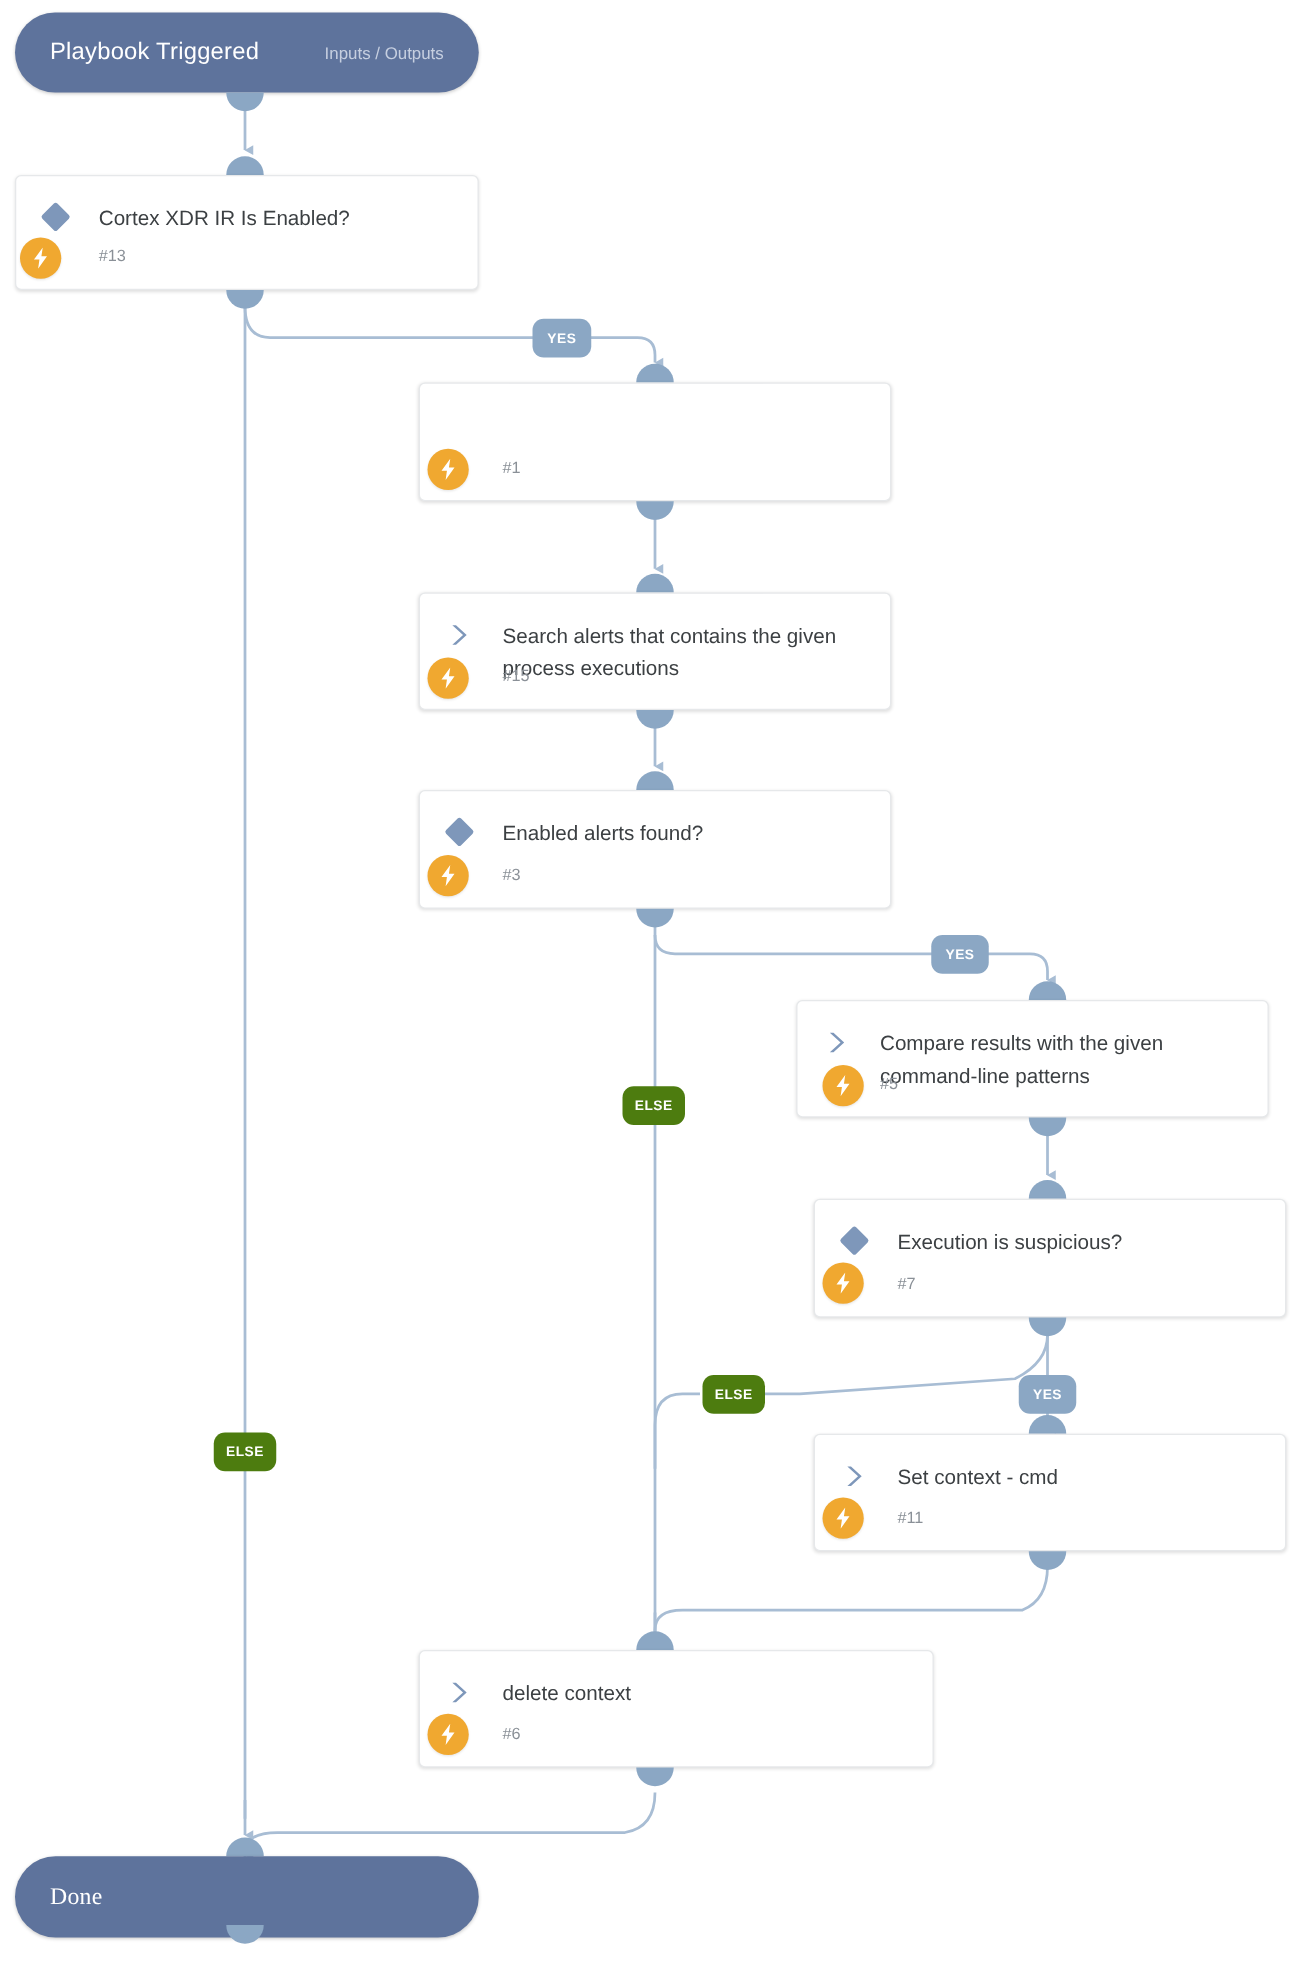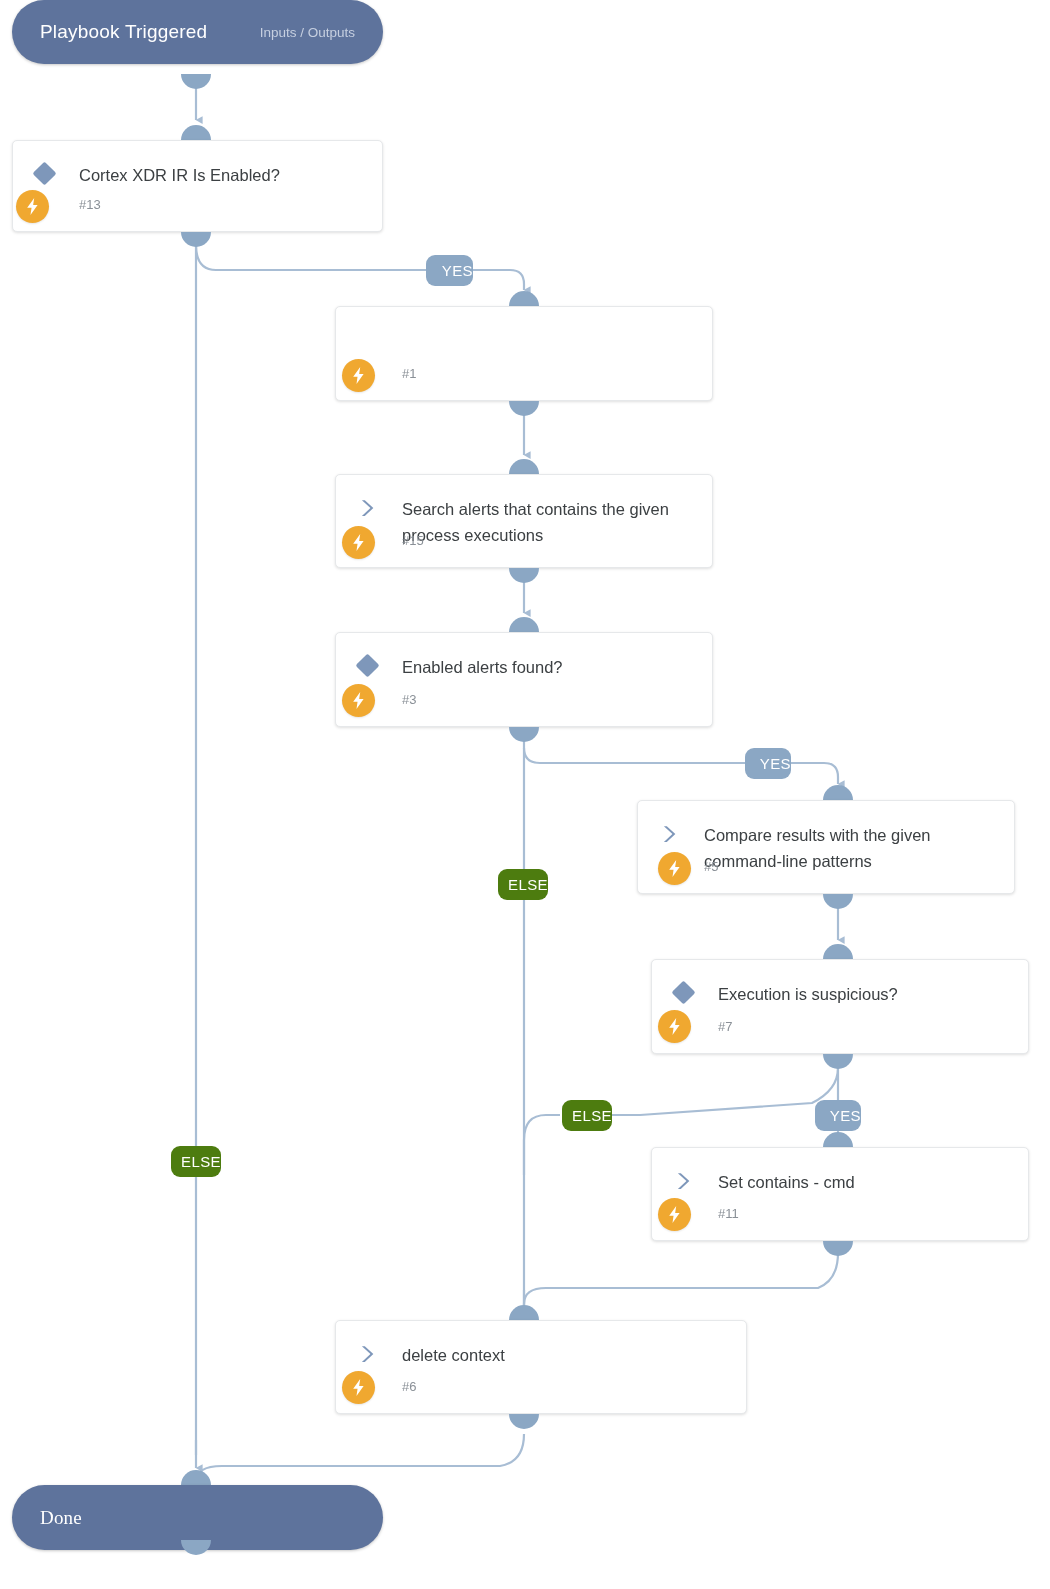--- a/index.html
+++ b/index.html
@@ -73,24 +73,25 @@
   }
 
   
   .dot{position:absolute;width:30px;height:15px;background:#8ba7c4;}
   .dot.bottom{border-radius:0 0 15px 15px;}
   .dot.top{border-radius:15px 15px 0 0;}
 
   
   .badge{
     position:absolute;
-    display:flex;align-items:center;justify-content:flex-end;
+    display:flex;align-items:center;justify-content:center;
     border-radius:9px;
-    font-size:15px;letter-spacing:.4px;
+    font-size:11px;letter-spacing:.4px;
     color:#ffffff;
+    font-weight:bold;
   }
   .badge.yes{background:#8ba7c4;}
   .badge.els{background:#4d7c0f;}
 </style>
 </head>
 <body>
 
 <div id="canvas">
 
   <svg class="edges" viewBox="0 0 1050 1589">
@@ -124,21 +125,21 @@
 
       <path d="M838,1068 Q838,1090 812,1103 L640,1115 L612,1115"></path>
       <path d="M560,1115 L546,1115 Q524,1115 524,1140 L524,1175"></path>
 
       <path d="M838,1253 Q838,1280 818,1288 L546,1288 Q524,1288 524,1304 L524,1316"></path>
 
       <path d="M524,1434 Q524,1462 500,1466 L222,1466 Q196,1466 196,1482 L196,1486" marker-end="url(#arw)"></path>
     </g>
   </svg>
 
-  <div class="pill" style="left:12px;top:0;width:371px;height:64px;">
+  <div class="pill" style="left:12px;top:10px;width:371px;height:64px;">
     <span class="pill-title">Playbook Triggered</span>
     <span class="pill-sub">Inputs / Outputs</span>
   </div>
   <div class="dot bottom" style="left:181px;top:74px;"></div>
 
   <div class="dot top" style="left:181px;top:125px;"></div>
   <div class="card" style="left:12px;top:140px;width:371px;height:92px;">
     <div class="row-title">
       <span class="tico">
           <i class="diamond"></i>
@@ -262,21 +263,21 @@
   </div>
 
   <div class="dot top" style="left:823px;top:1132px;"></div>
   <div class="card" style="left:651px;top:1147px;width:378px;height:94px;">
     <div class="row-title">
       <span class="tico">
         <svg class="chev" width="17" height="18" viewBox="0 0 14 16">
             <path d="M2,1 L9.6,8 L2,15 L4.6,15 L12.2,8 L4.6,1 Z" fill="#7e97ba"></path>
           </svg>
       </span>
-      <span class="ttext">Set contains - cmd</span>
+      <span class="ttext">Set context - cmd</span>
     </div>
     <span class="tid">#11</span>
   </div>
   <div class="bolt" style="left:658px;top:1198px;">
     <svg width="15" height="17" viewBox="0 0 12 16">
         <path d="M7.6,0 L1,9.1 L5.1,9.1 L4.1,16 L10.8,6.6 L6.6,6.6 Z" fill="#ffffff"></path>
       </svg>
   </div>
   <div class="dot bottom" style="left:823px;top:1241px;"></div>
 

